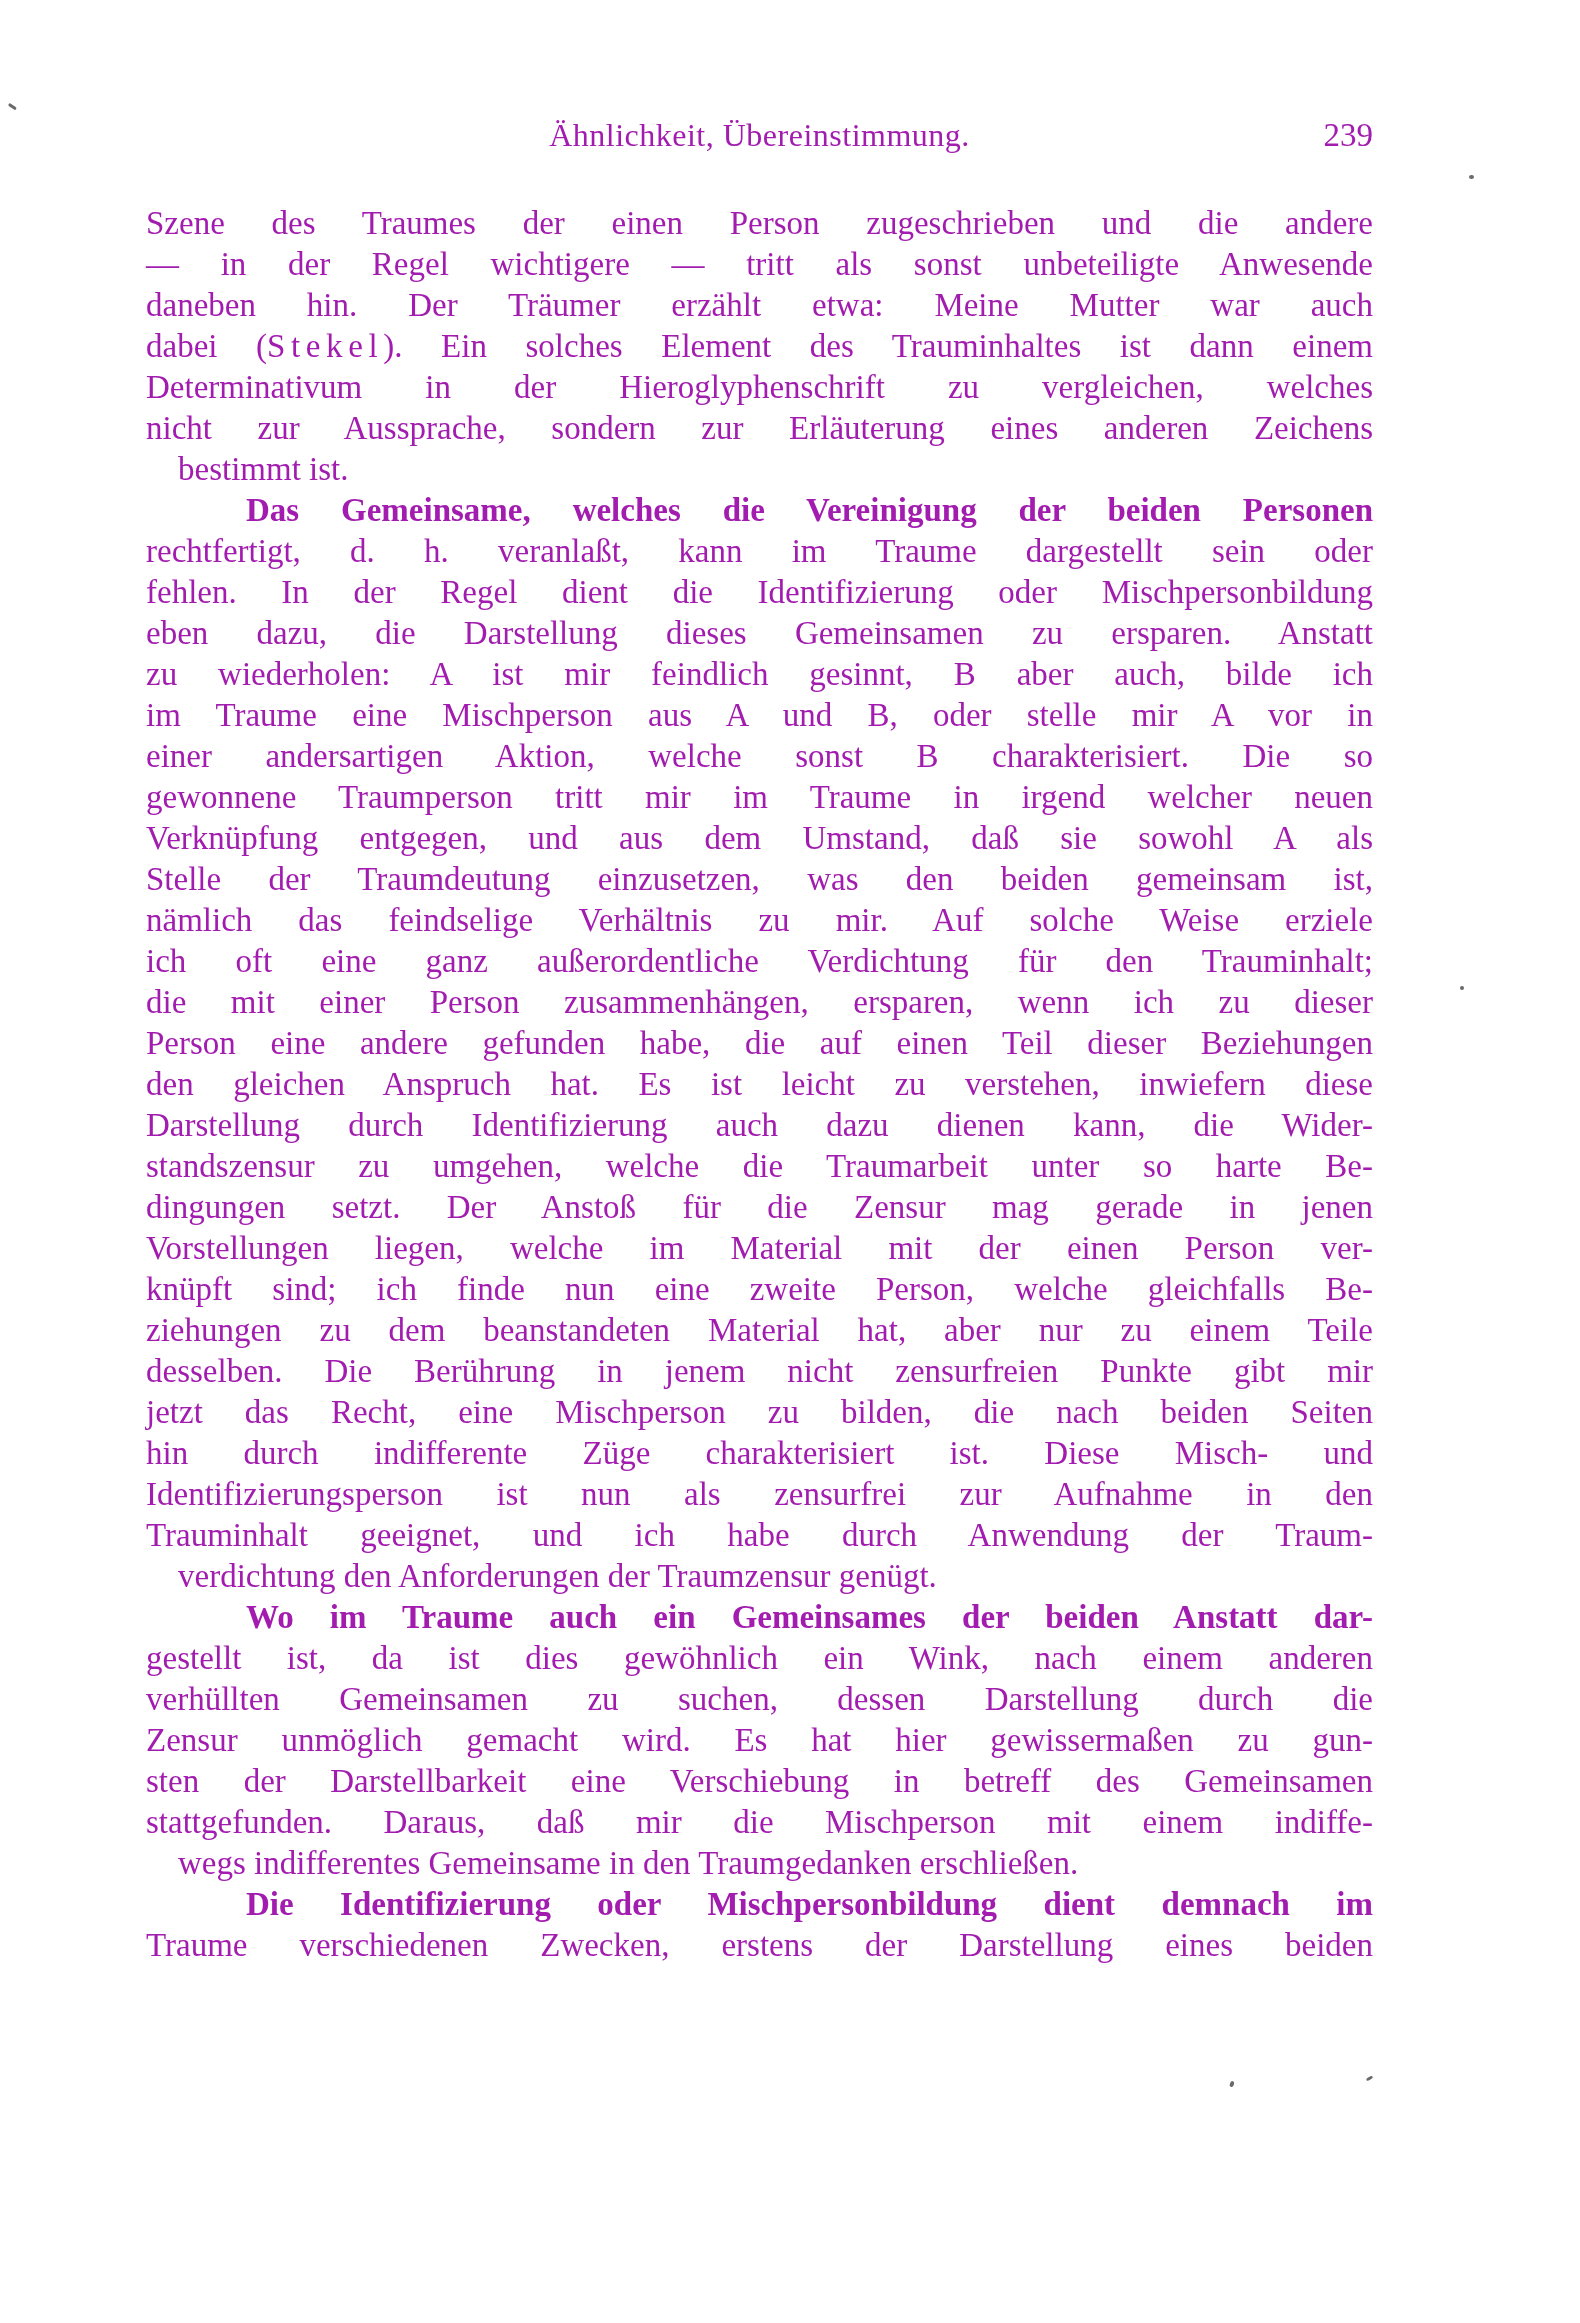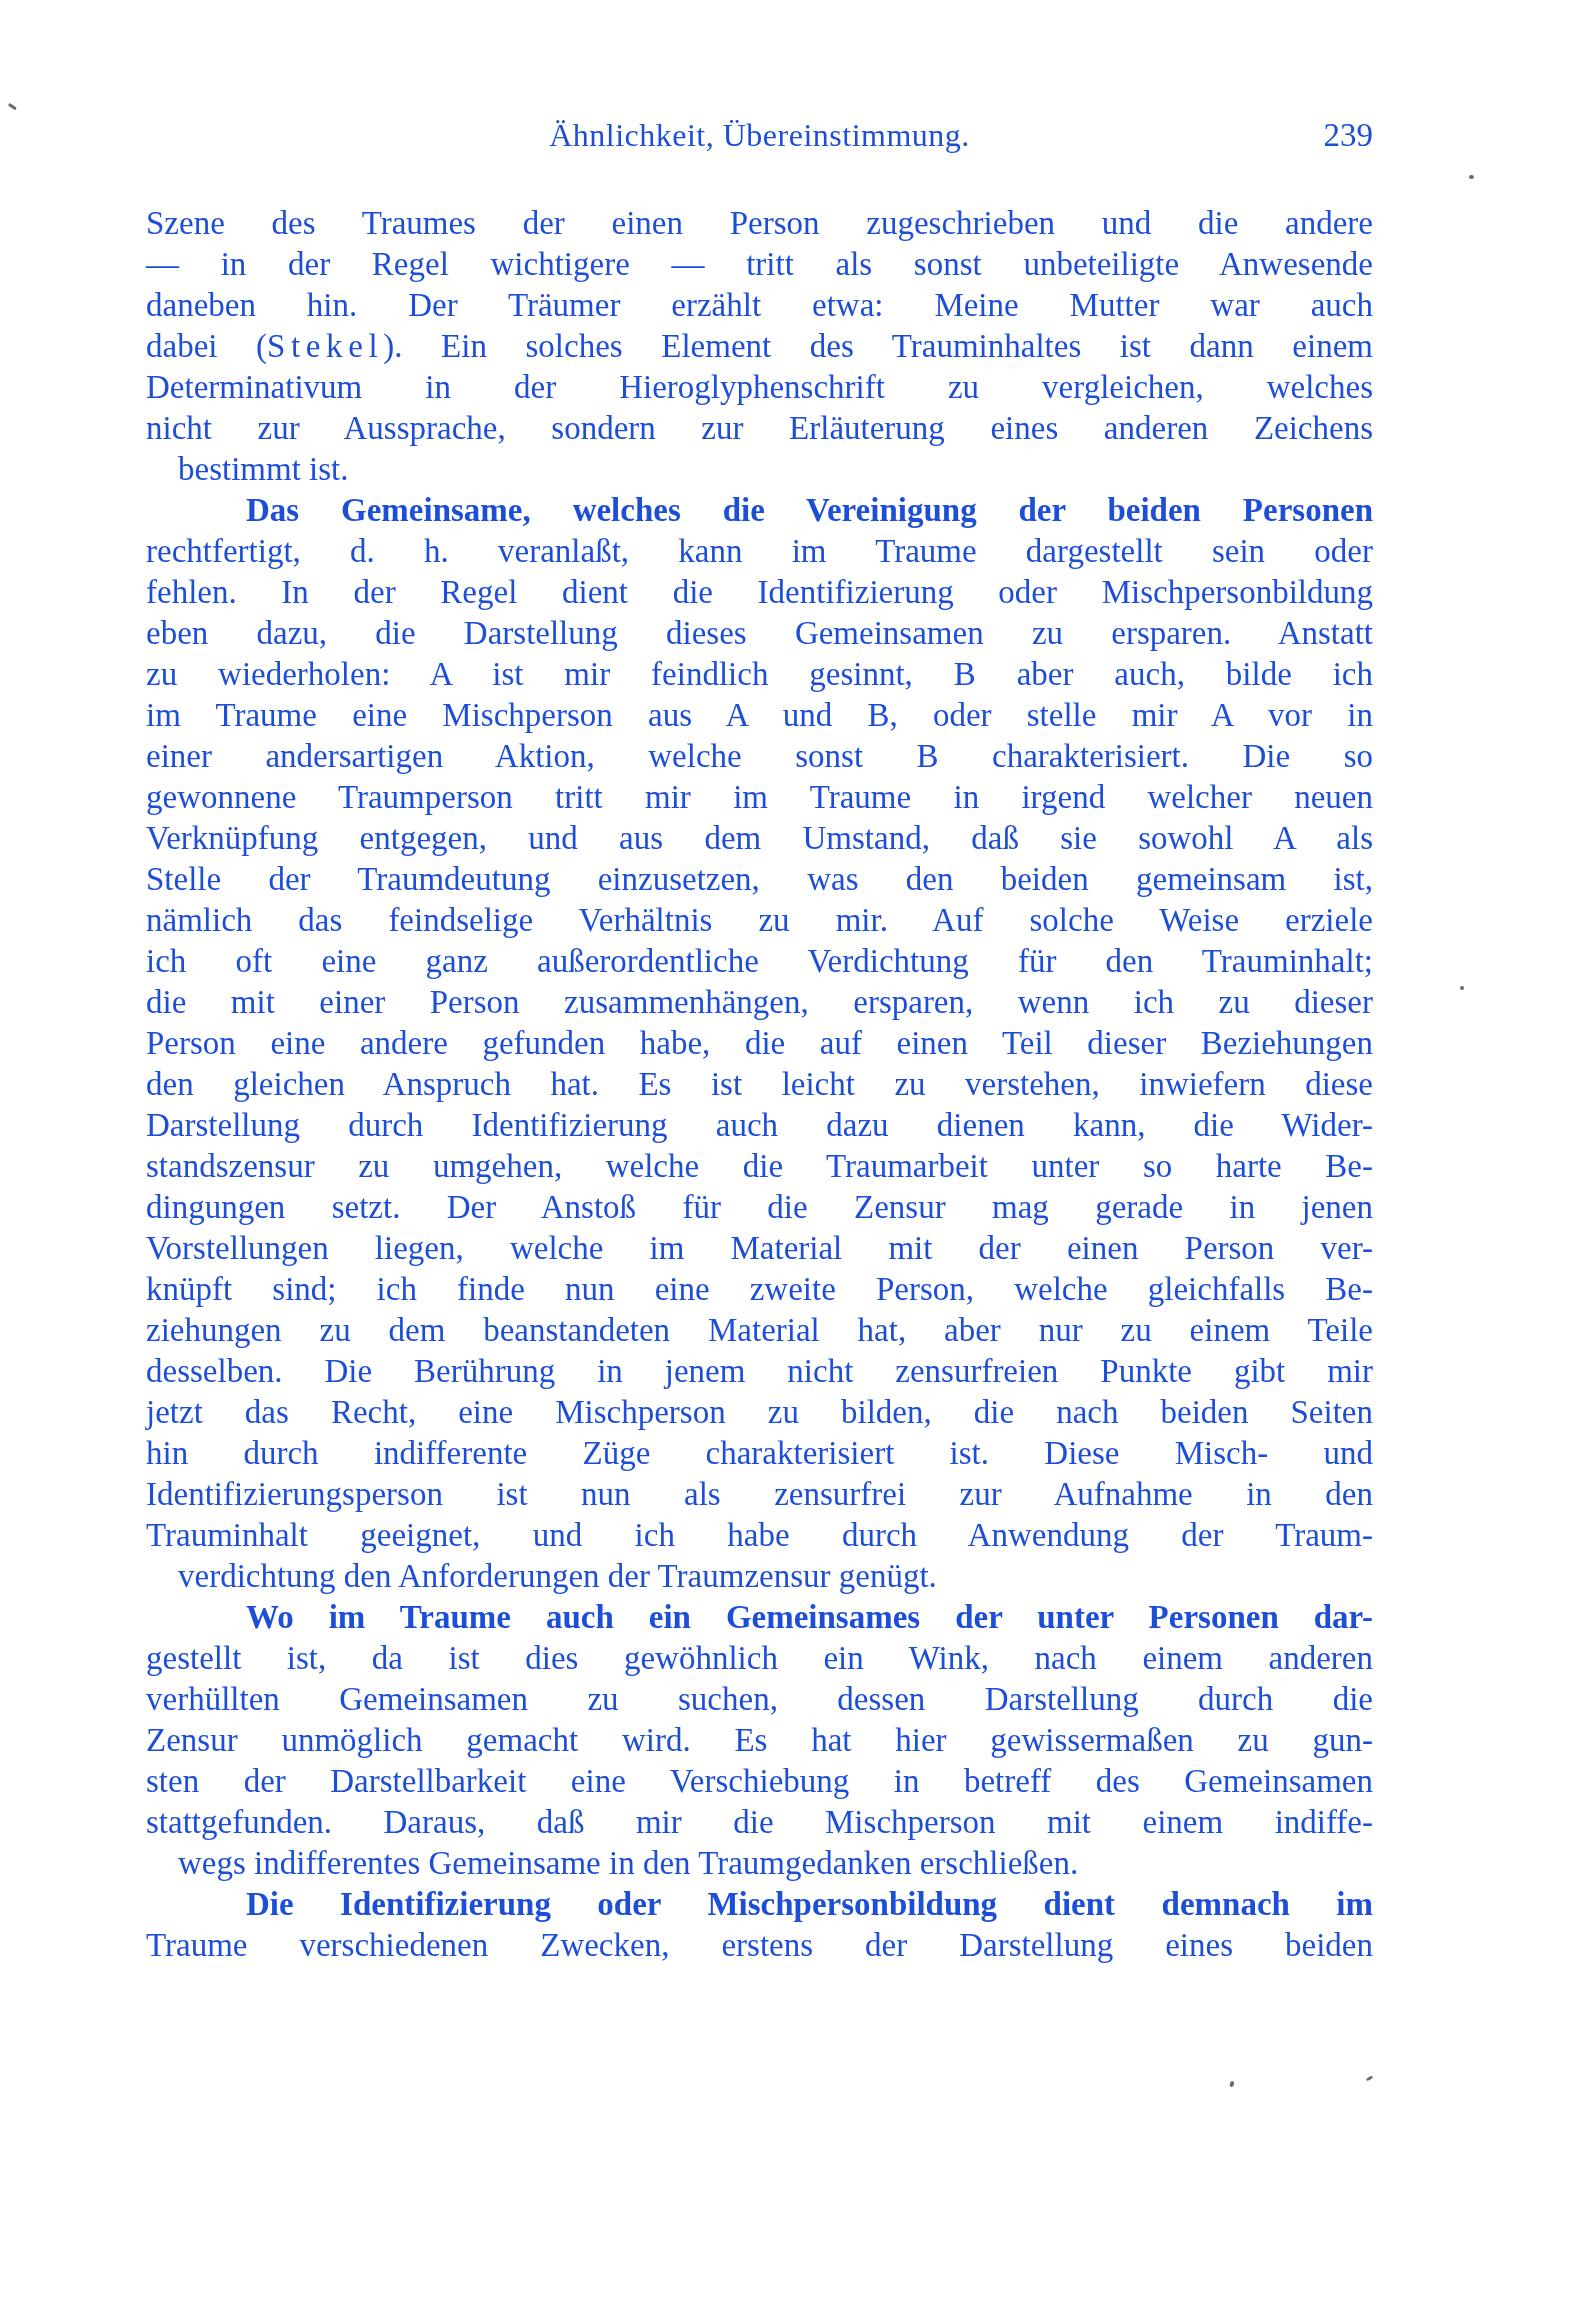--- a/index.html
+++ b/index.html
@@ -7,21 +7,21 @@
     padding: 0;
     background: #e8e8e8;
   }
   .page {
     position: relative;
     width: 1580px;
     height: 2324px;
     background: #ffffff;
     overflow: hidden;
     font-family: "Liberation Serif", "DejaVu Serif", serif;
-    color: #1d4ed8;
+    color: #a21caf;
   }
   .running-header {
     position: absolute;
     top: 113px;
     left: 146px;
     width: 1227px;
     height: 47px;
   }
   .running-title {
     text-align: center;
@@ -124,21 +124,21 @@
         <div class="line">knüpft sind; ich finde nun eine zweite Person, welche gleichfalls Be-</div>
         <div class="line">ziehungen zu dem beanstandeten Material hat, aber nur zu einem Teile</div>
         <div class="line">desselben.  Die Berührung in jenem nicht zensurfreien Punkte gibt mir</div>
         <div class="line">jetzt das Recht, eine Mischperson zu bilden, die nach beiden Seiten</div>
         <div class="line">hin durch indifferente Züge charakterisiert ist.  Diese Misch- und</div>
         <div class="line">Identifizierungsperson ist nun als zensurfrei zur Aufnahme in den</div>
         <div class="line">Trauminhalt geeignet, und ich habe durch Anwendung der Traum-</div>
         <div class="line last">verdichtung den Anforderungen der Traumzensur genügt.</div>
       </div>
       <div class="paragraph">
-        <div class="line indent">Wo im Traume auch ein Gemeinsames der unter Personen dar-</div>
+        <div class="line indent">Wo im Traume auch ein Gemeinsames der beiden Anstatt dar-</div>
         <div class="line">gestellt ist, da ist dies gewöhnlich ein Wink, nach einem anderen</div>
         <div class="line">verhüllten Gemeinsamen zu suchen, dessen Darstellung durch die</div>
         <div class="line">Zensur unmöglich gemacht wird.  Es hat hier gewissermaßen zu gun-</div>
         <div class="line">sten der Darstellbarkeit eine Verschiebung in betreff des Gemeinsamen</div>
         <div class="line">stattgefunden.  Daraus, daß mir die Mischperson mit einem indiffe-</div>
         <div class="line last">wegs indifferentes Gemeinsame in den Traumgedanken erschließen.</div>
       </div>
       <div class="paragraph">
         <div class="line indent">Die Identifizierung oder Mischpersonbildung dient demnach im</div>
         <div class="line">Traume verschiedenen Zwecken, erstens der Darstellung eines beiden</div>

